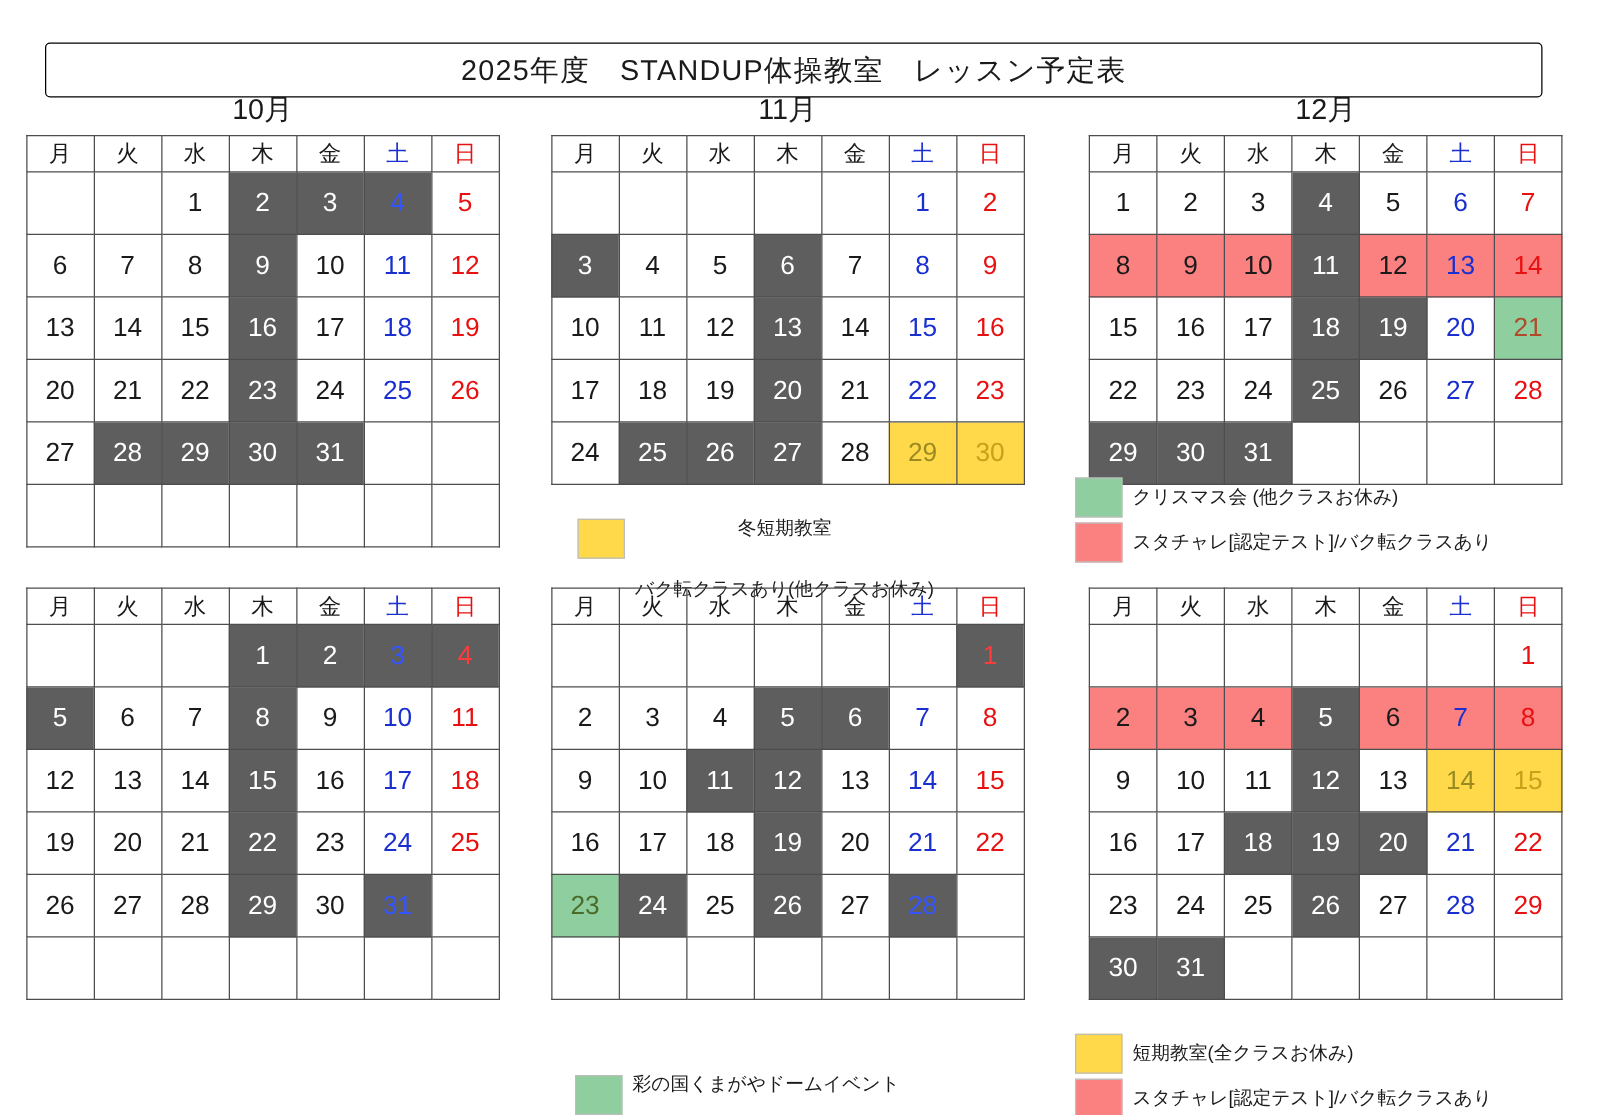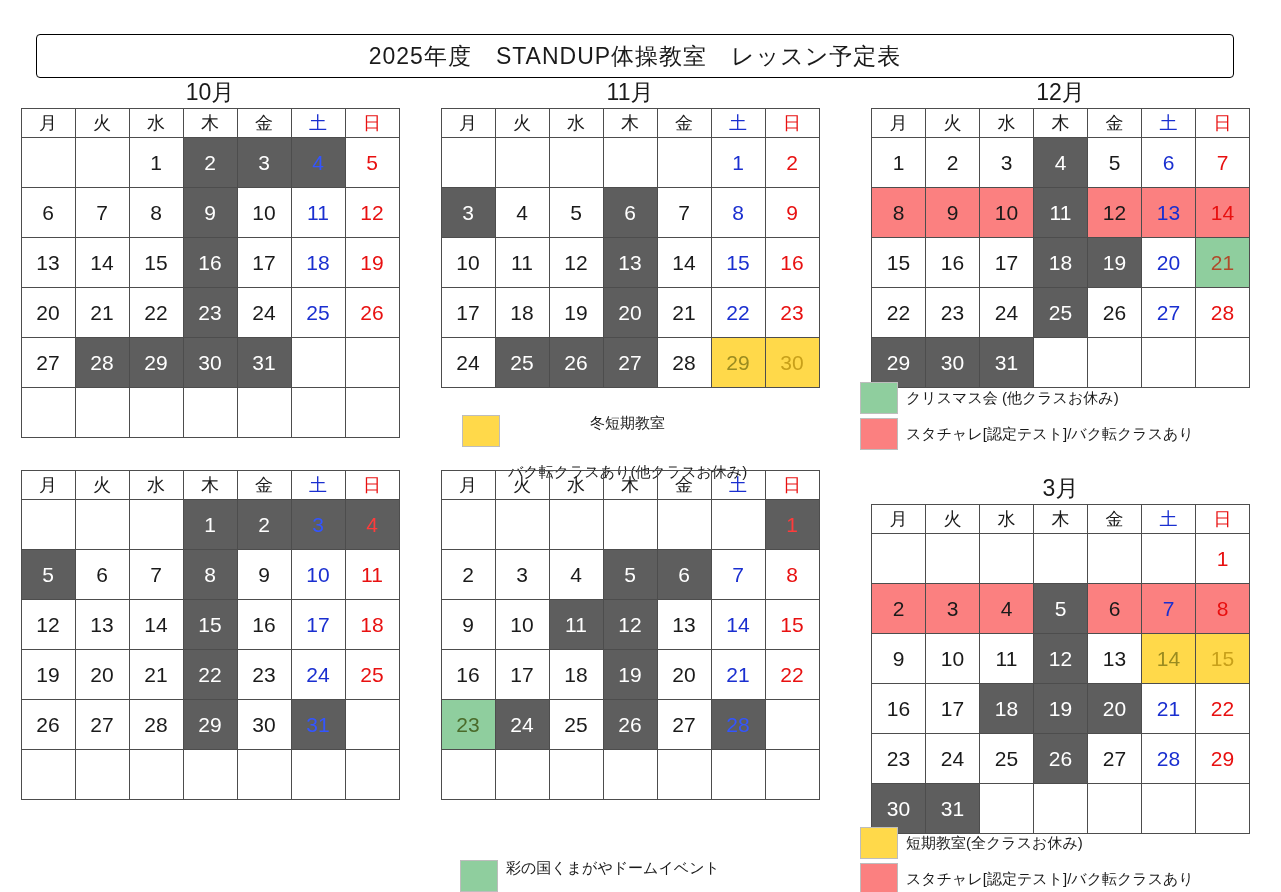--- a/index.html
+++ b/index.html
@@ -23,21 +23,21 @@
   
   .months{position:absolute;left:0;top:70px;width:1281px;}
   .row{display:flex;}
   .month{position:relative;}
   .m1{width:420px;}
   .m2{width:420px;}
   .m3{width:441px;}
 
   .month-head{
     position:relative;height:34px;
-    display:flex;align-items:flex-end;justify-content:center;
+    display:flex;align-items:center;justify-content:center;
   }
   .month-name{font-size:23px;line-height:24px;}
   .year-tag{
     position:absolute;left:8px;bottom:2px;font-size:14px;
   }
 
   table.cal{
     border-collapse:collapse;
     table-layout:fixed;
     margin:4px auto 0 auto;
@@ -476,23 +476,20 @@
             <div class="swatch sw-green"></div>
             <div class="legend-text legend-center">
               <span class="l1">彩の国くまがやドームイベント</span>
               <span class="l1">(全クラスお休み)</span>
             </div>
           </div>
         </div>
       </div>
 
       <div class="month m3">
-        <div class="month-head">
-          <span class="month-name">3月</span>
-        </div>
         <table class="cal">
           <thead>
               <tr>
             <th>月</th>
             <th>火</th>
             <th>水</th>
             <th>木</th>
             <th>金</th>
             <th class="sat">土</th>
             <th class="sun">日</th>

